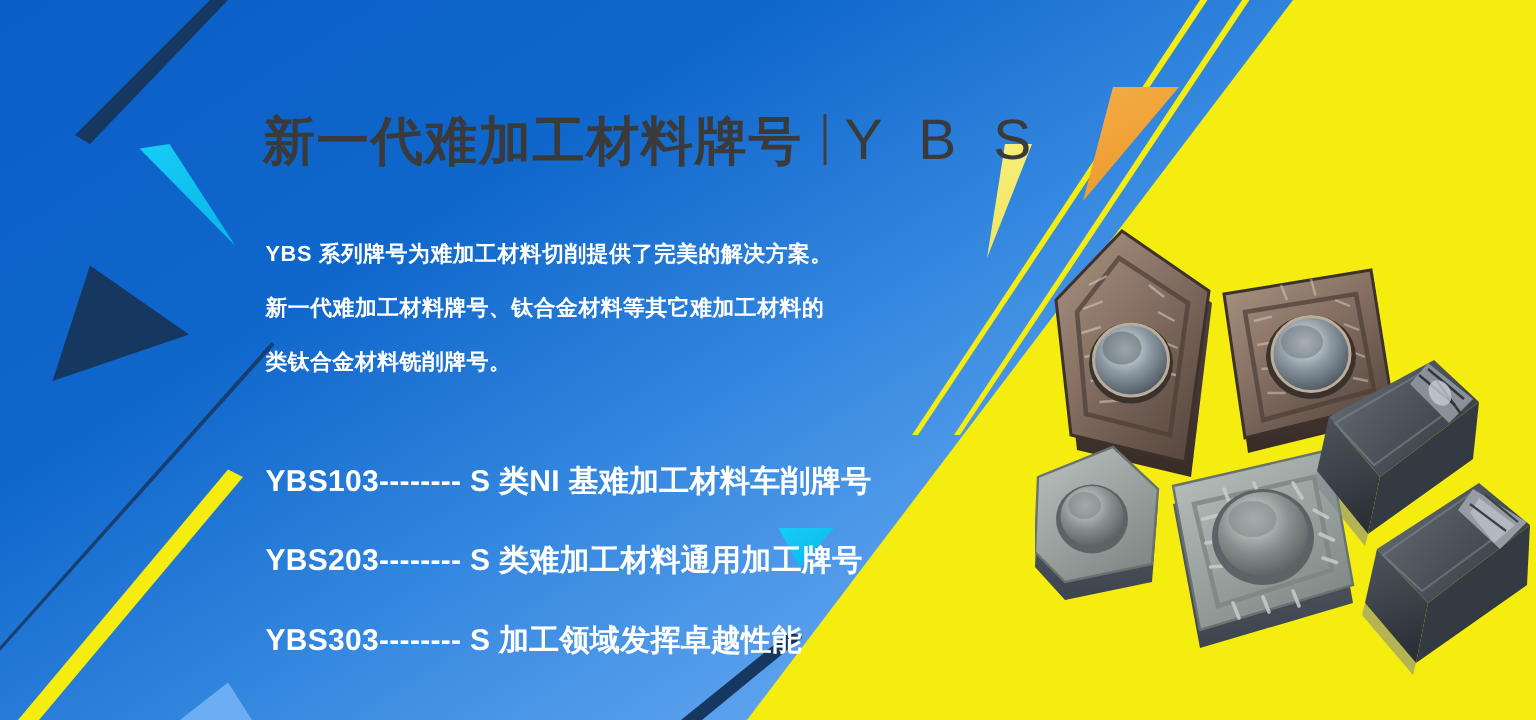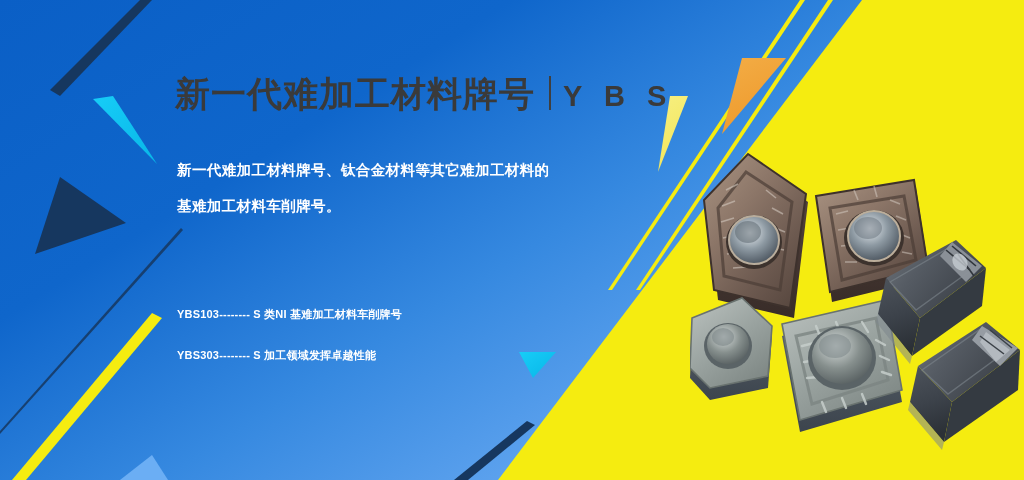--- a/index.html
+++ b/index.html
@@ -52,22 +52,22 @@
   }
   .headline-divider {
     display: inline-block;
     width: 2px;
     height: 34px;
     background: #3f3f3f;
     margin: 0 12px 0 14px;
     transform: translateY(4px);
   }
   .headline-en {
-    font-size: 29px;
-    font-weight: 700;
+    font-size: 38px;
+    font-weight: 400;
     color: #3a3a3a;
     letter-spacing: 7px;
     line-height: 1;
   }
 
   .paragraph {
     position: absolute;
     left: 2px;
     top: 163px;
     width: 420px;
@@ -82,21 +82,21 @@
   }
 
   .grades {
     position: absolute;
     left: 2px;
     top: 307px;
     width: 430px;
   }
   .grade-row {
     margin: 0 0 26px 0;
-    font-size: 11px;
+    font-size: 20px;
     font-weight: 700;
     color: #ffffff;
     letter-spacing: 0.2px;
     white-space: nowrap;
   }
 
   
   .products {
     position: absolute;
     left: 690px;
@@ -164,26 +164,28 @@
 
   <div class="content">
 
     <div class="headline">
       <span class="headline-cn">新一代难加工材料牌号</span>
       <span class="headline-divider"></span>
       <span class="headline-en">Y B S</span>
     </div>
 
     <div class="paragraph">
+      <p>YBS 系列牌号为难加工材料切削提供了完美的解决方案。</p>
       <p>新一代难加工材料牌号、钛合金材料等其它难加工材料的</p>
-      <p>基难加工材料车削牌号。</p>
+      <p>类钛合金材料铣削牌号。</p>
     </div>
 
     <div class="grades">
       <div class="grade-row">YBS103-------- S 类NI 基难加工材料车削牌号</div>
+      <div class="grade-row">YBS203-------- S 类难加工材料通用加工牌号</div>
       <div class="grade-row">YBS303-------- S 加工领域发挥卓越性能</div>
     </div>
 
   </div>
 
   <svg class="products" viewBox="0 0 340 300">
     <defs>
       <linearGradient id="brownTop" x1="0" y1="0" x2="1" y2="1">
         <stop offset="0%" stop-color="#8a7163"></stop>
         <stop offset="45%" stop-color="#6a564c"></stop>

